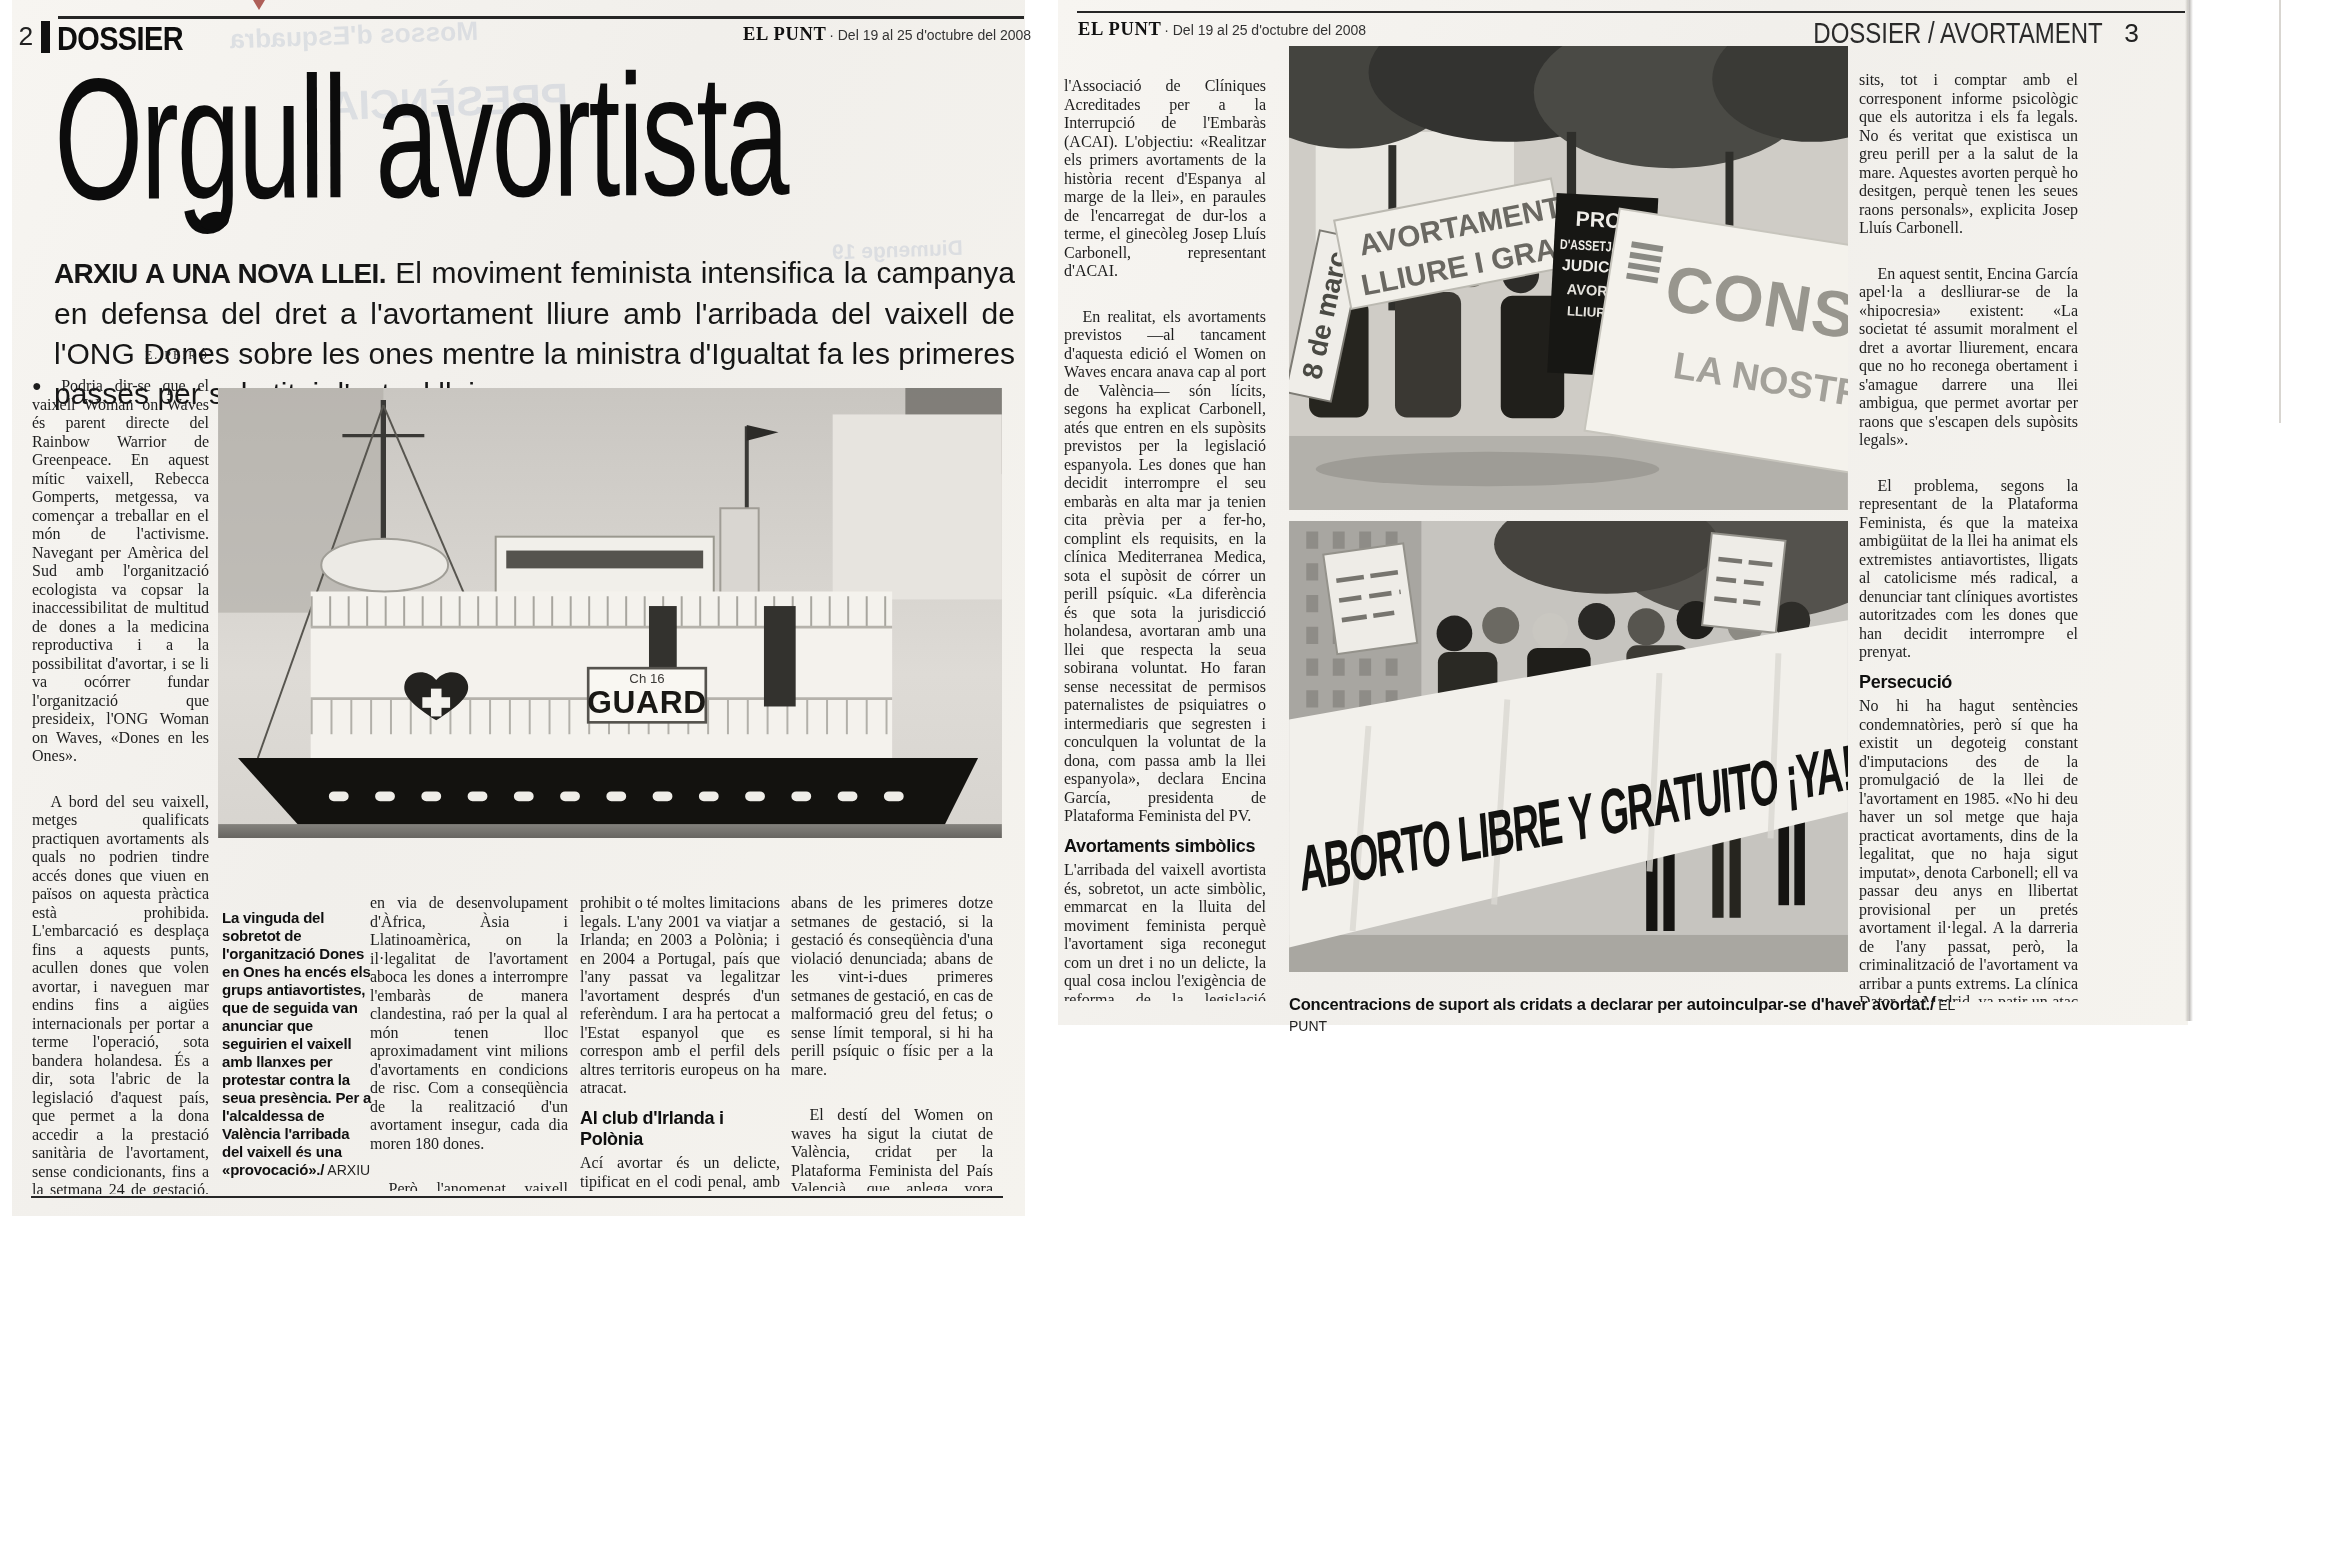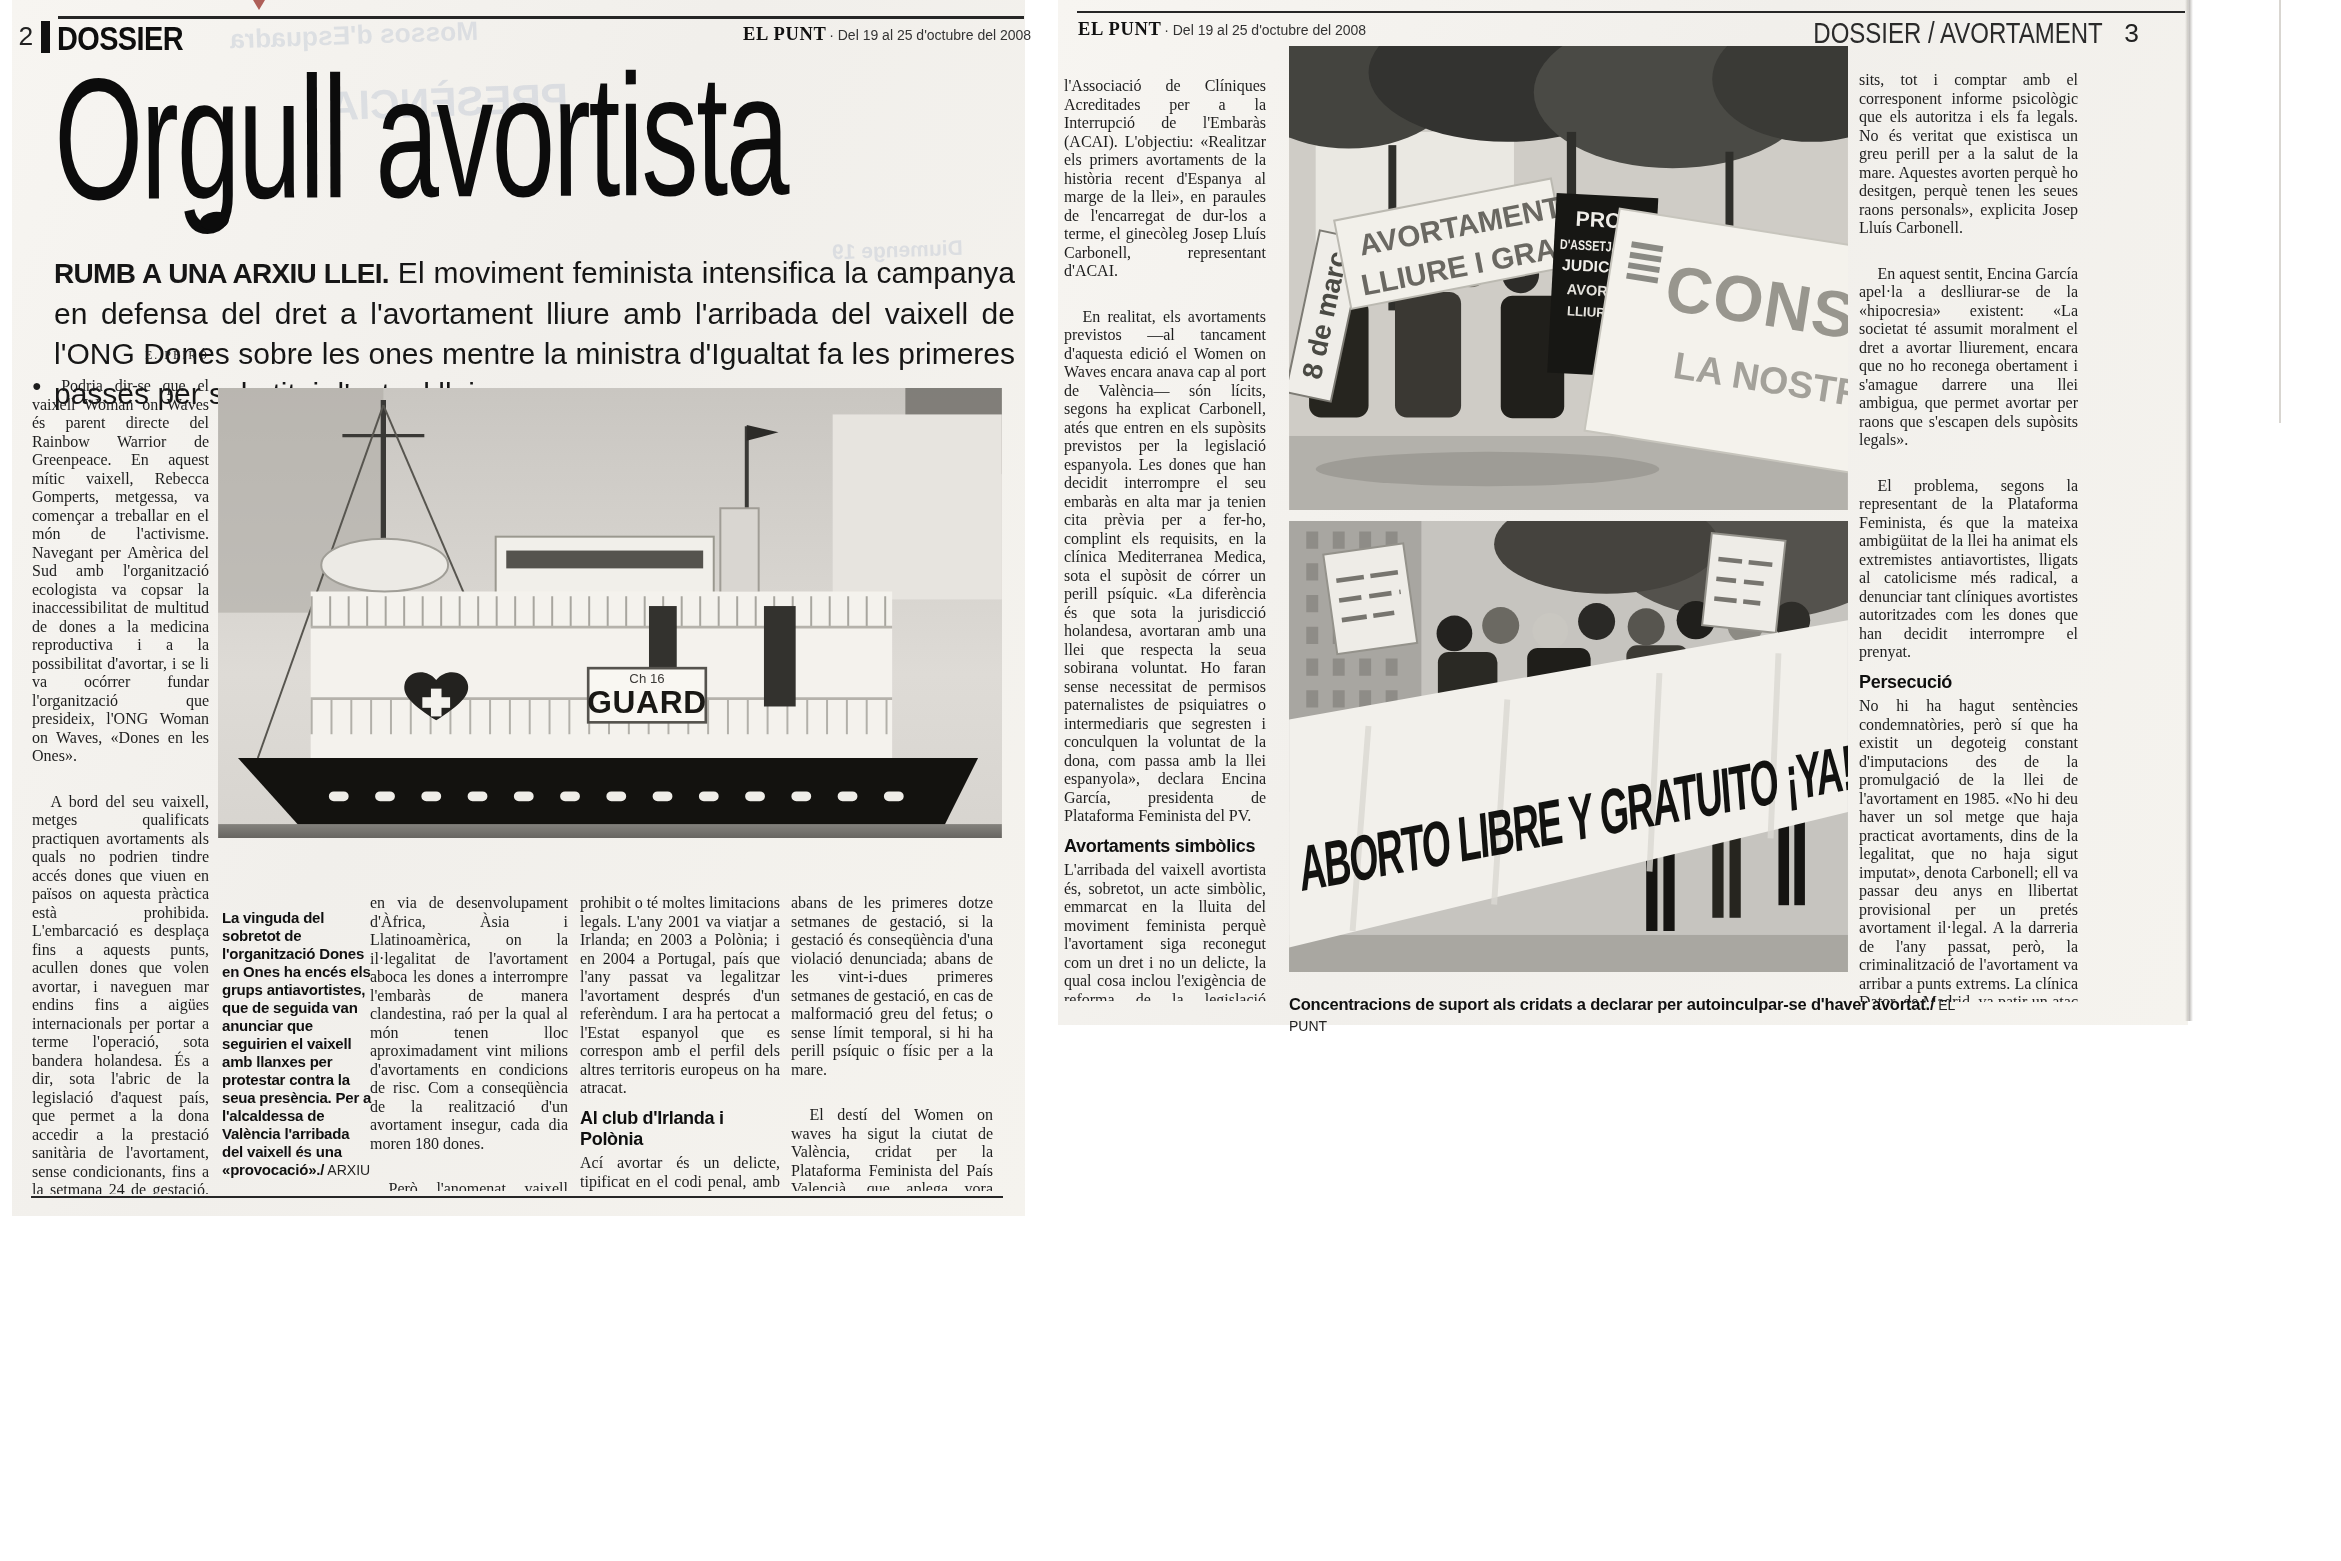--- a/index.html
+++ b/index.html
@@ -90,21 +90,21 @@
     <span class="lp-section" style="left:45px;top:18.5px;">DOSSIER</span>
     <div class="masthead" style="right:4px;top:24px;text-align:right;width:278px;">
       <span class="mh">EL PUNT</span>
       <span class="dt">· Del 19 al 25 d'octubre del 2008</span>
     </div>
 
     <div class="headline">Orgull avortista</div>
     <div class="redmark"></div>
     <div class="inkblob"></div>
 
-    <p class="subhead"><span class="lead">RUMB A UNA ARXIU LLEI.</span><span> El moviment feminista intensifica la campanya en defensa del dret a l'avortament lliure amb l'arribada del vaixell de l'ONG Dones sobre les ones mentre la ministra d'Igualtat fa les primeres passes per substituir l'actual llei</span></p>
+    <p class="subhead"><span class="lead">ARXIU A UNA NOVA LLEI.</span><span> El moviment feminista intensifica la campanya en defensa del dret a l'avortament lliure amb l'arribada del vaixell de l'ONG Dones sobre les ones mentre la ministra d'Igualtat fa les primeres passes per substituir l'actual llei</span></p>
 
     <div class="byline">E. PEIRÓ</div>
 
     <div class="col" id="col1">
       <p>● Podria dir-se que el vaixell Woman on Waves és parent directe del Rainbow Warrior de Greenpeace. En aquest mític vaixell, Rebecca Gomperts, metgessa, va començar a treballar en el món de l'activisme. Navegant per Amèrica del Sud amb l'organització ecologista va copsar la inaccessibilitat de multitud de dones a la medicina reproductiva i a la possibilitat d'avortar, i se li va ocórrer fundar l'organització que presideix, l'ONG Woman on Waves, «Dones en les Ones».</p>
       <p class="ind">A bord del seu vaixell, metges qualificats practiquen avortaments als quals no podrien tindre accés dones que viuen en països on aquesta pràctica està prohibida. L'embarcació es desplaça fins a aquests punts, acullen dones que volen avortar, i naveguen mar endins fins a aigües internacionals per portar a terme l'operació, sota bandera holandesa. És a dir, sota l'abric de la legislació d'aquest país, que permet a la dona accedir a la prestació sanitària de l'avortament, sense condicionants, fins a la setmana 24 de gestació. Tanmateix, el Women on Waves, només està autoritzat pel govern holandés a realitzar interrupcions d'embarassos de fins a set setmanes amb el mètode avortiu farmacològic, consistent en l'administració de pastilles de Mifepristona, més conegudes per RU-486, sense pràcticament cap tipus de risc.</p>
 
     </div>
 
     <div class="photo" id="photo-boat">

